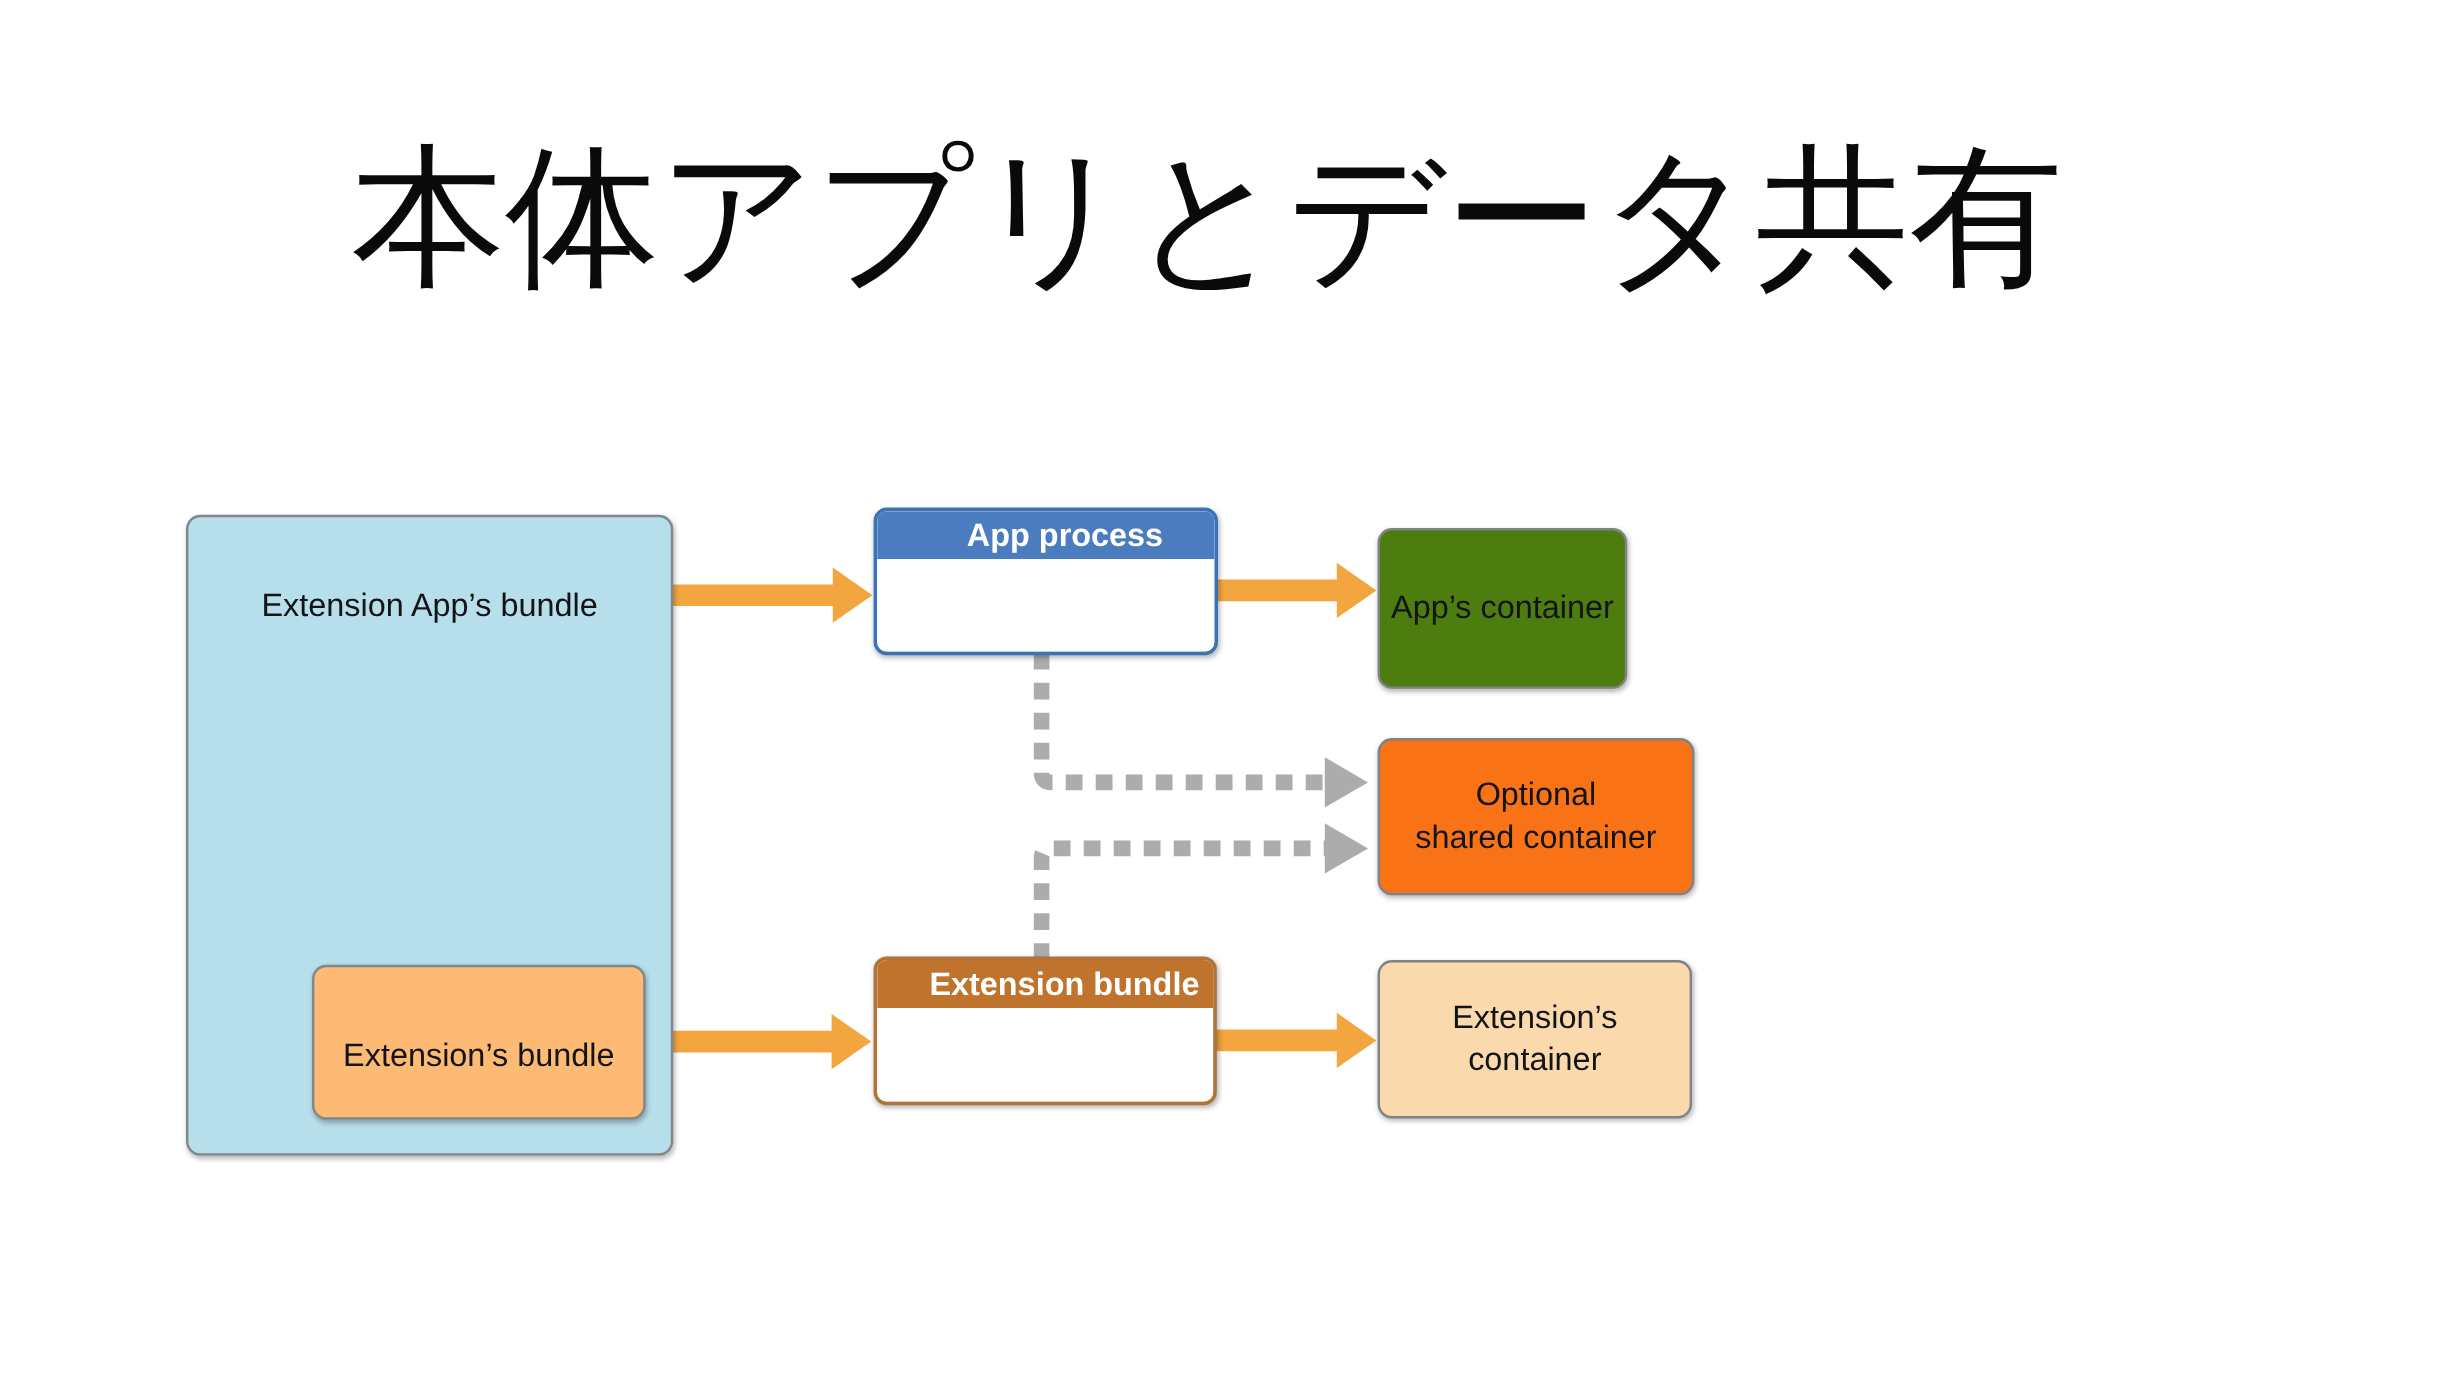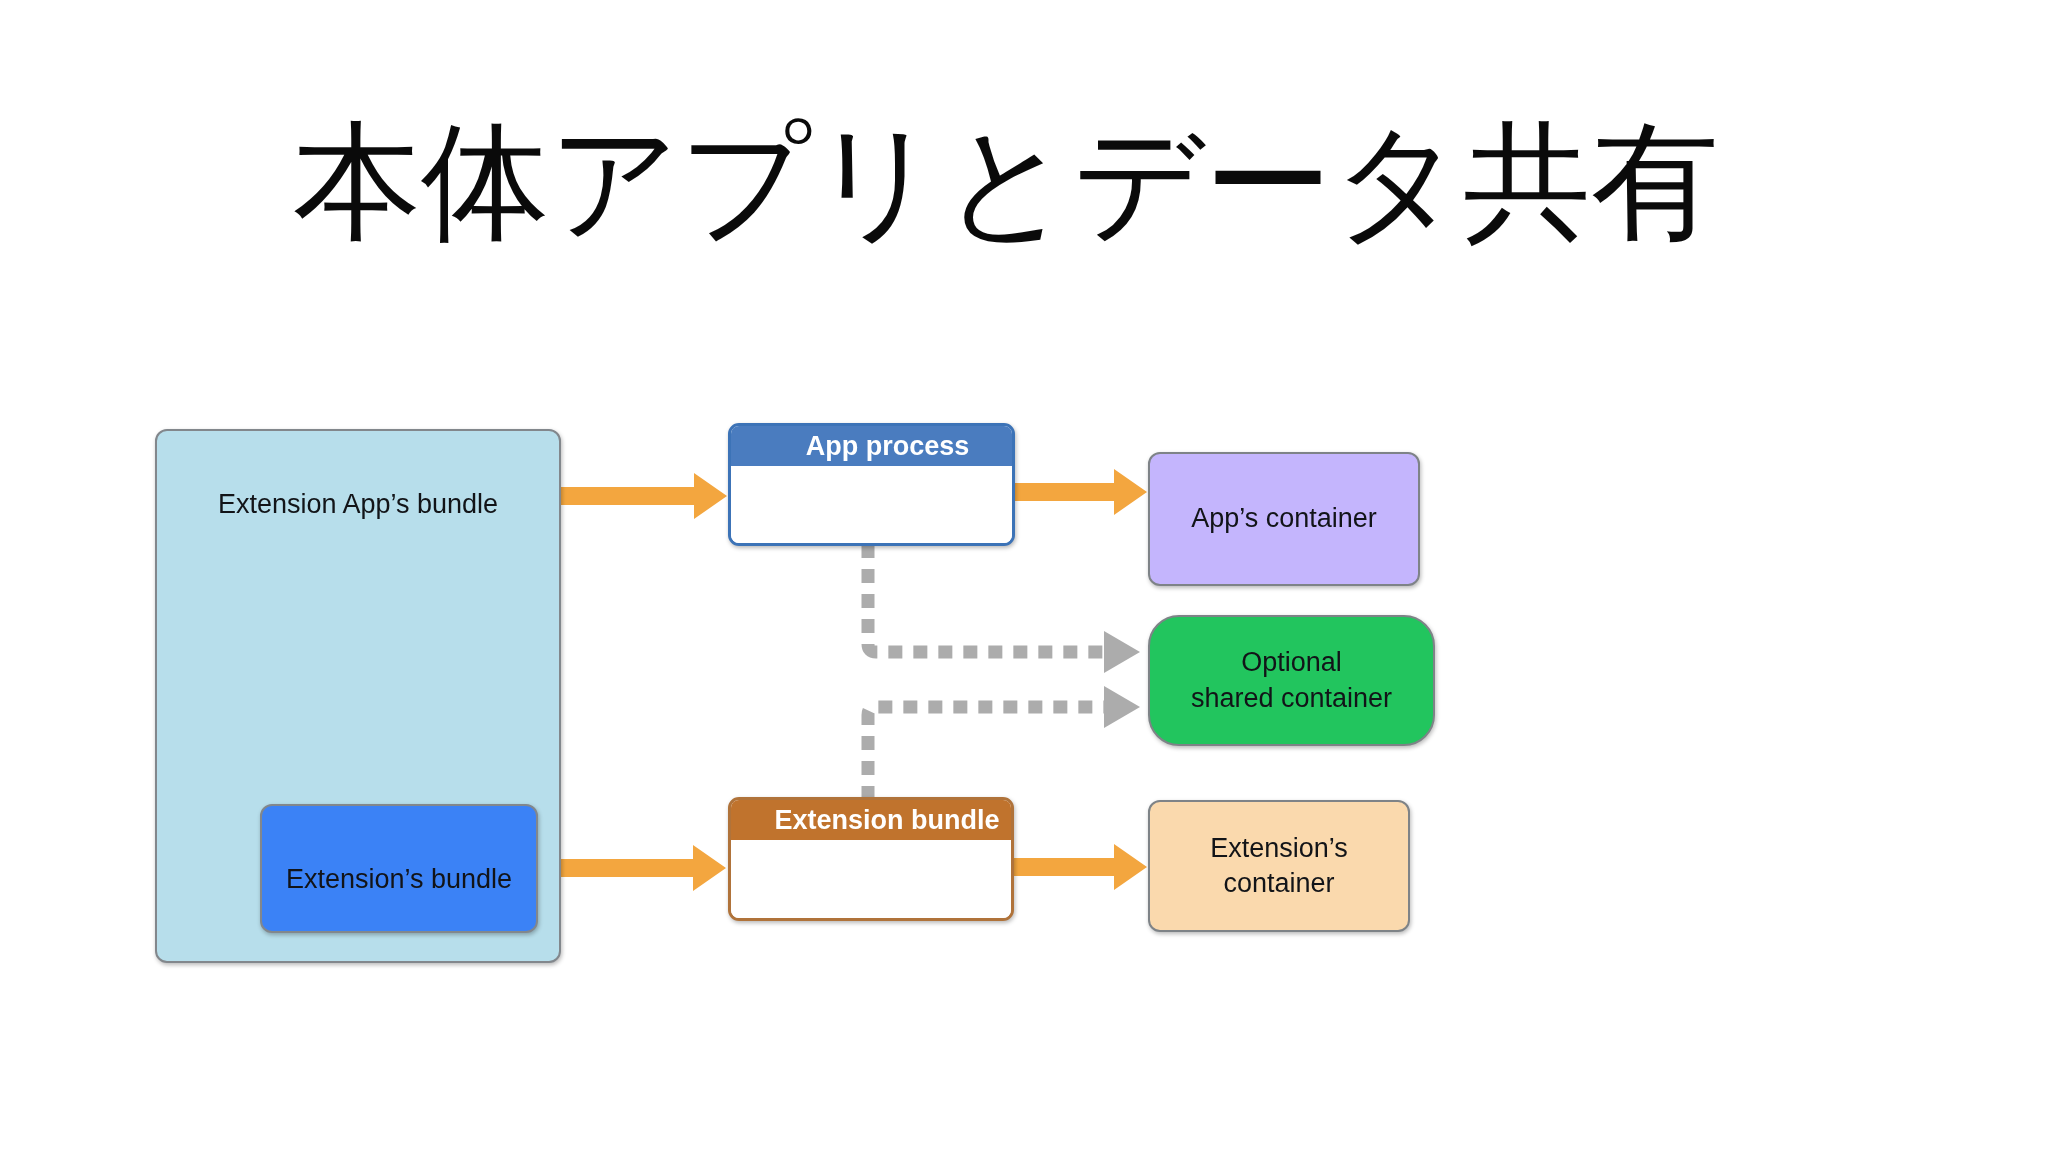--- a/index.html
+++ b/index.html
@@ -25,24 +25,24 @@
     white-space:pre-line;
   }
   .center-label{
     display:flex;align-items:center;justify-content:center;
     width:100%;height:100%;
   }
   
   .containing-bundle{left:155px;top:429px;width:406px;height:534px;background:#b7deeb;}
   .containing-bundle .node-label{position:absolute;left:0;top:56px;width:100%;}
   
-  .extension-bundle{left:103px;top:373px;width:278px;height:129px;background:#3b82f6;}
+  .extension-bundle{left:103px;top:373px;width:278px;height:129px;background:#fdba74;}
   
-  .apps-container{left:1148px;top:452px;width:272px;height:134px;background:#c4b5fd;border-color:#7e8387;}
-  .shared-container{left:1148px;top:615px;width:287px;height:131px;background:#22c55e;border-color:#7e8387;border-radius:31px;}
+  .apps-container{left:1148px;top:440px;width:208px;height:134px;background:#4d7c0f;border-color:#7e8387;}
+  .shared-container{left:1148px;top:615px;width:264px;height:131px;background:#f97316;border-color:#7e8387;}
   .extensions-container{left:1148px;top:800px;width:262px;height:132px;background:#fad9ad;border-color:#7e8387;}
   
   .proc-box{
     position:absolute;box-sizing:border-box;border-radius:11px;
     background:#ffffff;box-shadow:1px 2px 4px rgba(0,0,0,.28);
     overflow:hidden;
   }
   .app-process{left:728px;top:423px;width:287px;height:123px;border:3px solid #3c73b7;}
   .extension-process{left:728px;top:797px;width:286px;height:124px;border:3px solid #b0733a;}
   .proc-header{

